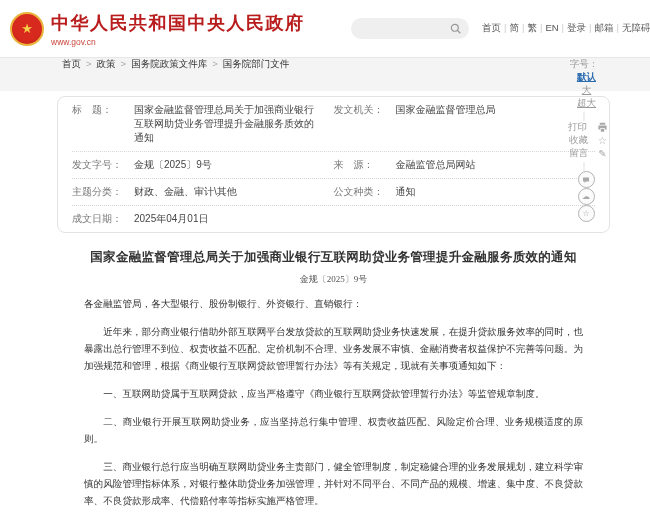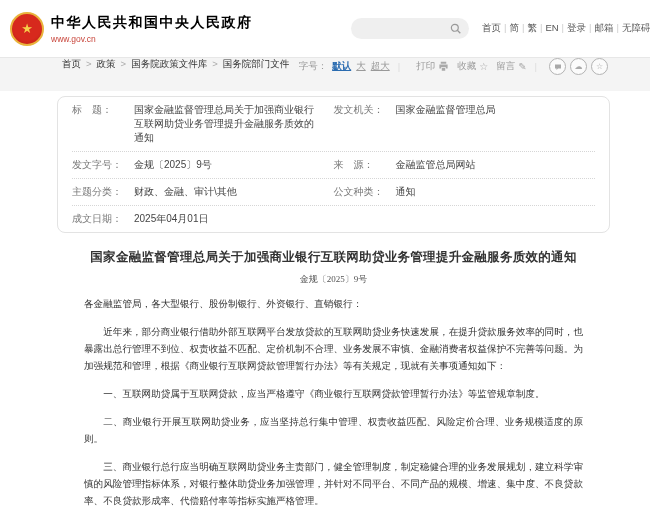--- a/index.html
+++ b/index.html
@@ -17,21 +17,21 @@
   }
   .brand { display:flex; align-items:center; gap:7px; }
   .emblem {
     width:34px; height:34px; border-radius:50%;
     background:radial-gradient(circle at 50% 42%, #d7291d 58%, #b81d12 100%);
     border:2px solid #e9b33c; box-sizing:border-box;
     color:#f6cf4a; display:flex; align-items:center; justify-content:center;
     font-size:13px; line-height:1;
   }
   .brand-text { display:flex; flex-direction:column; }
-  .site-title { font-size:14px; font-weight:bold; color:#000000; letter-spacing:1.5px; }
+  .site-title { font-size:18px; font-weight:bold; color:#b91c1c; letter-spacing:1.5px; }
   .site-url { font-size:8.5px; color:#c9473d; margin-top:2px; }
   .header-right { display:flex; align-items:center; gap:13px; }
   .search-box {
     width:118px; height:21px; background:#efefef; border-radius:11px;
     display:flex; align-items:center; justify-content:flex-end;
     padding-right:8px; box-sizing:border-box; cursor:text;
   }
   .top-links {
     font-size:9.5px; color:#555; white-space:nowrap;
     width:168px; overflow:hidden;text-align:center;
@@ -40,25 +40,25 @@
   .top-links .sep { color:#ccc; margin:0 3px; }
   
   .crumb-band {
     height:33px; background:#f4f4f4; box-sizing:border-box;
     display:flex; align-items:flex-start; justify-content:space-between;
     padding:0 42px 0 62px; font-size:9.5px;
   }
   .breadcrumb { color:#333; white-space:nowrap; }
   .breadcrumb .crumb { cursor:pointer; }
   .breadcrumb .csep { color:#aaa; margin:0 5px; }
-  .toolbar { display:flex; align-items:center; color:#999; white-space:nowrap; }
+  .toolbar { display:flex; align-items:center; color:#999; white-space:nowrap;flex-direction:column; }
   .fs-opt { margin-left:5px; cursor:pointer;text-decoration:underline; }
   .fs-default { color:#2b6cb0; font-weight:bold; }
   .tool-sep { color:#dcdcdc; margin:0 8px; }
-  .tool-item { display:flex; align-items:center; gap:3px; margin-left:8px; cursor:pointer; }
+  .tool-item { display:flex; align-items:center; gap:10px; margin-left:8px; cursor:pointer; }
   .tool-item:first-of-type { margin-left:0; }
   .tool-item svg, .tool-item .uico { color:#a9a9a9; }
   .share-circle {
     width:15px; height:15px; border-radius:50%; border:1px solid #b3b3b3;
     color:#a9a9a9; display:flex; align-items:center; justify-content:center;
     margin-left:4px; font-size:8px; line-height:1; cursor:pointer; background:#fbfbfb;
   }
   
   .content { padding:0 40px 0 57px; }
   .meta-table {

